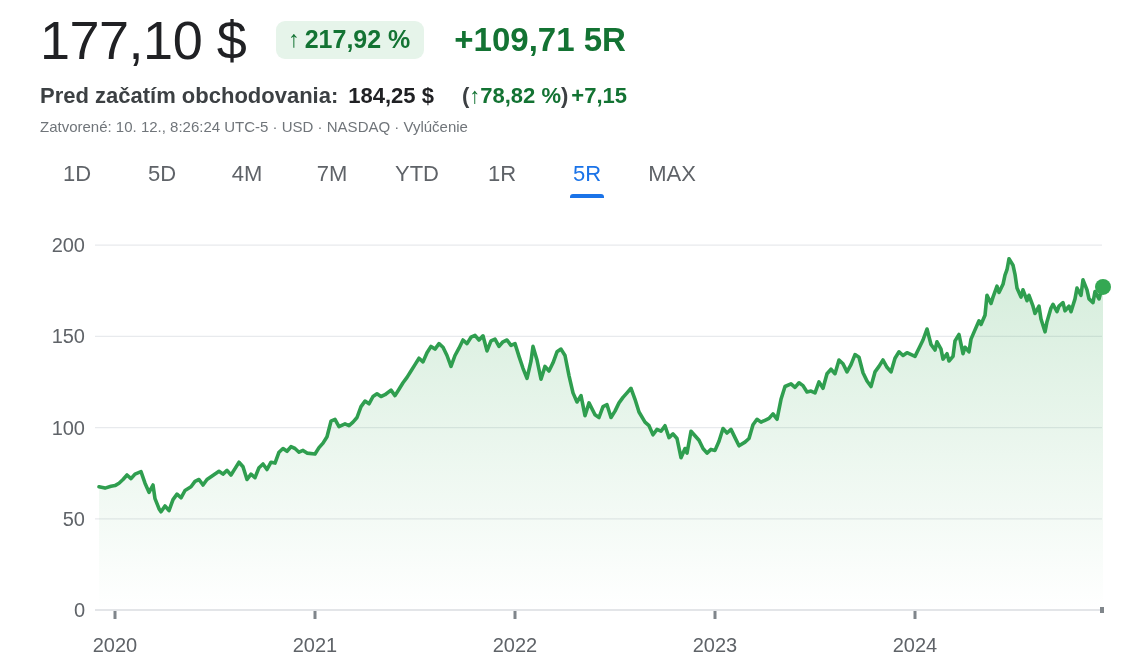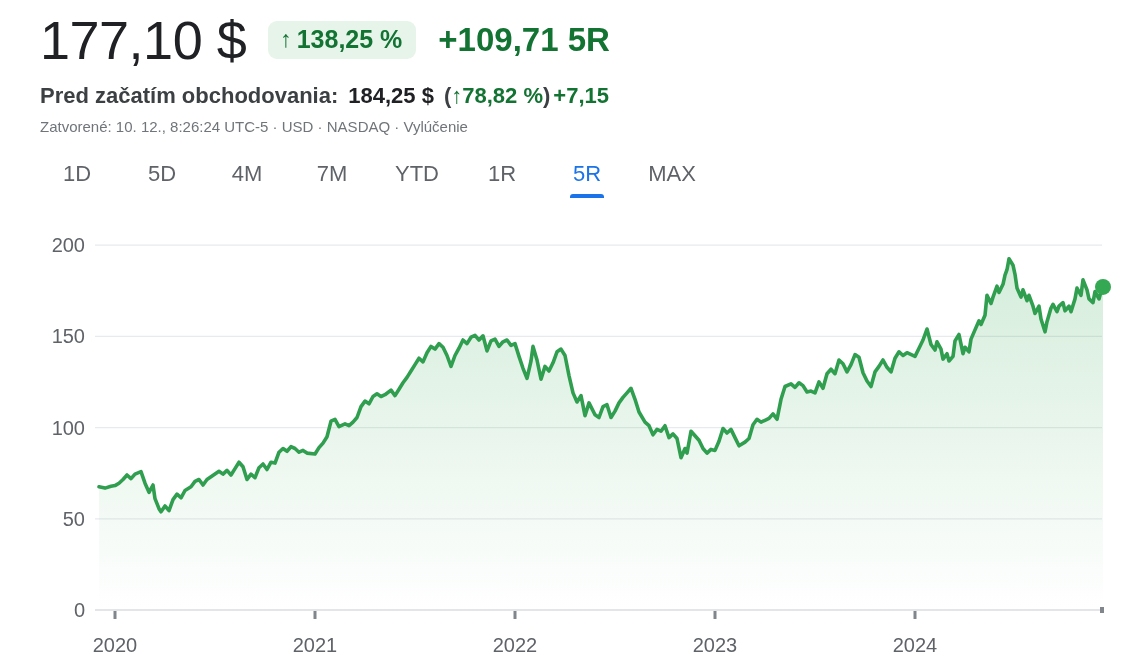--- a/index.html
+++ b/index.html
@@ -7,32 +7,32 @@
     --tab-active:#1a73e8; --dark:#202124; --mid:#3c4043; --gray:#5f6368; --lightgray:#70757a;
     --grid:#e8eaed; --axis:#dadce0; --tick:#80868b;
   }
   *{box-sizing:border-box;}
   html,body{margin:0;padding:0;}
   body{
     width:1142px;height:670px;background:#ffffff;overflow:hidden;
     font-family:"Liberation Sans", sans-serif;
   }
   .header{padding:10px 0 0 40px;}
-  .price-row{display:flex;align-items:center;gap:22px;height:60px;}
+  .price-row{display:flex;align-items:center;gap:30px;height:60px;}
   .price{font-size:54px;color:var(--dark);letter-spacing:-0.5px;line-height:1;}
   .badge{
     background:var(--badge-bg);color:var(--green-text);
     font-size:25px;font-weight:600;border-radius:9px;
     padding:6px 14px 7px 12px;display:flex;align-items:center;gap:5px;line-height:1;
   }
   .badge .arrow{font-size:23px;font-weight:400;}
   .change5{font-size:33px;color:var(--green-text);font-weight:600;}
   .row2{margin-top:13px;font-size:22px;display:flex;align-items:center;line-height:1.2;}
   .row2 .lbl{color:var(--mid);font-weight:700;margin-right:10px;}
-  .row2 .pprice{color:var(--dark);font-weight:700;margin-right:10px;}
+  .row2 .pprice{color:var(--dark);font-weight:700;margin-right:28px;}
   .row2 .pdark{color:var(--mid);font-weight:600;}
   .row2 .pgreen{color:var(--green-text);font-weight:600;}
   .row2 .pchange{color:var(--green-text);font-weight:600;margin-left:3px;}
   .row3{margin-top:9px;font-size:15px;color:var(--lightgray);}
   .row3 .disclaimer{color:var(--lightgray);text-decoration:none;cursor:pointer;}
   .tabs{display:flex;margin:20px 12px 0 50px;align-items:flex-end;}
   .tab{
     font-size:22px;color:var(--gray);font-weight:500;text-align:center;
     padding:6px 0 14px 0;position:relative;cursor:pointer;min-width:54px;margin-right:31px;
   }
@@ -45,21 +45,21 @@
   svg text{font-family:"Liberation Sans", sans-serif;}
 </style>
 </head>
 <body>
 
 <div class="header">
   <div class="price-row">
     <span class="price">177,10 $</span>
     <span class="badge">
       <span class="arrow">↑</span>
-      <span>138,25 %</span>
+      <span>217,92 %</span>
     </span>
     <span class="change5">+109,71 5R</span>
   </div>
   <div class="row2">
     <span class="lbl">Pred začatím obchodovania:</span>
     <span class="pprice">184,25 $</span>
     <span class="pdark">(</span>
     <span class="pgreen">↑</span>
     <span class="pgreen">78,82 %</span>
     <span class="pdark">)</span>

